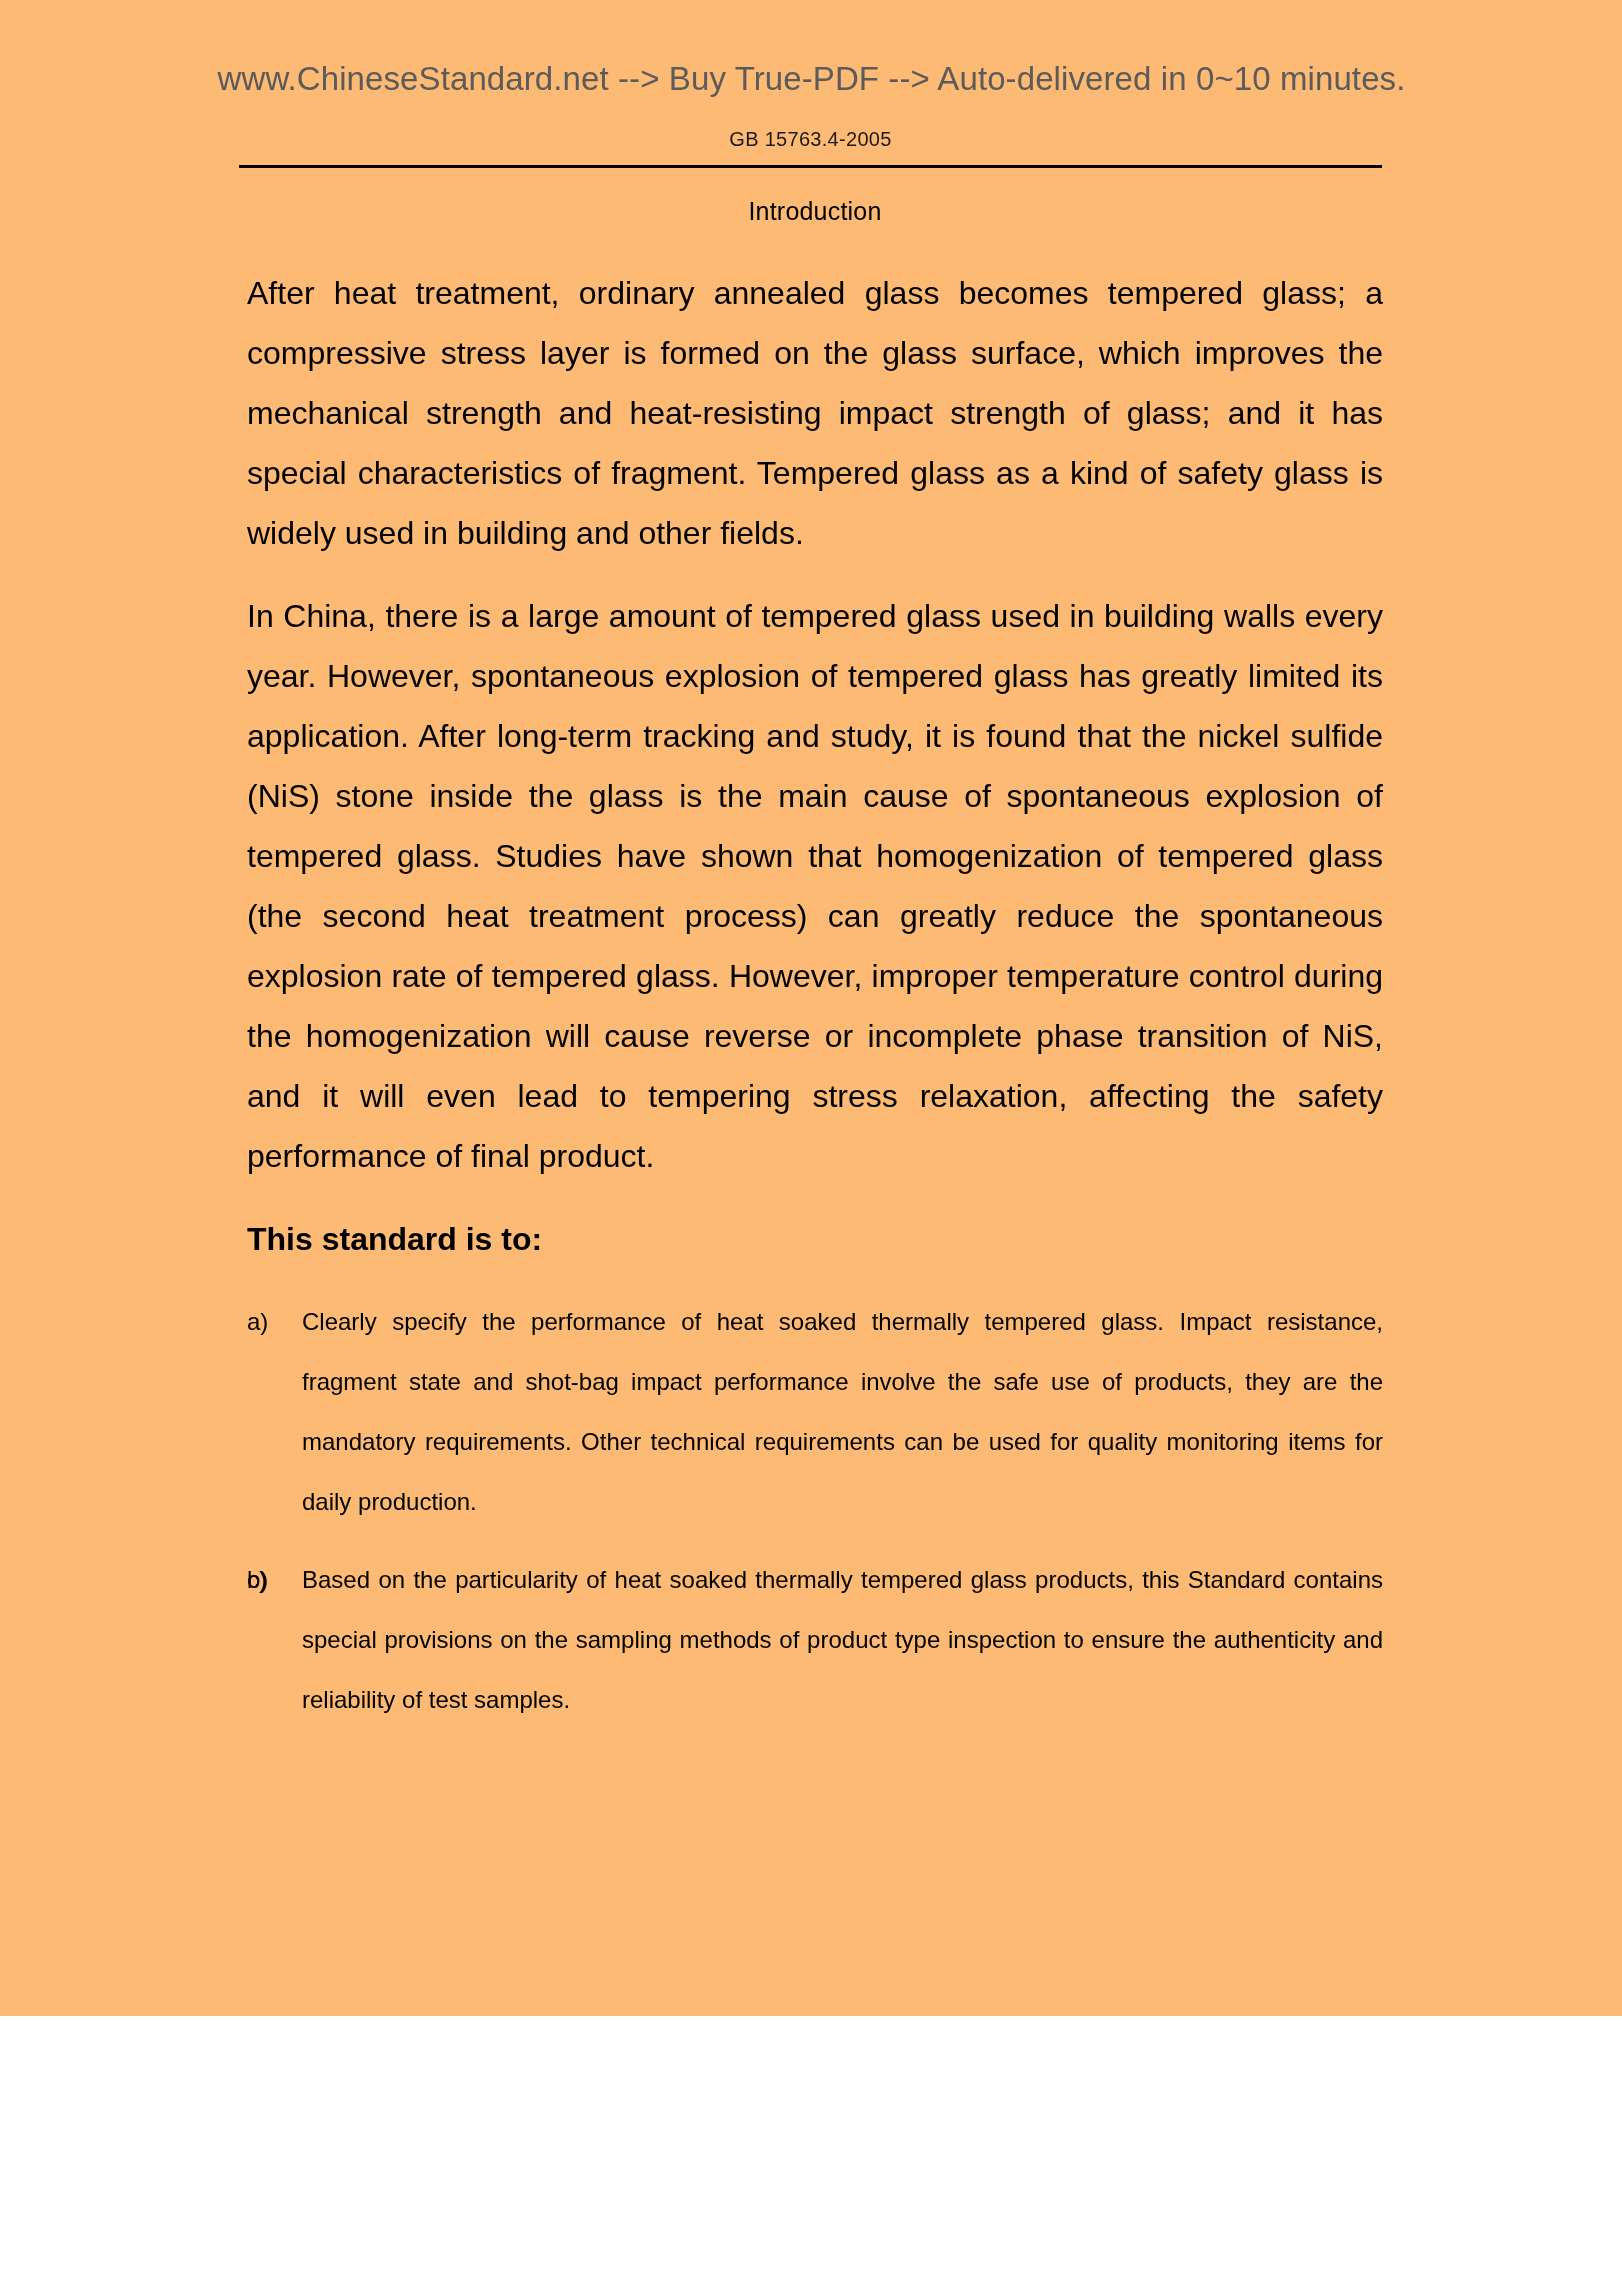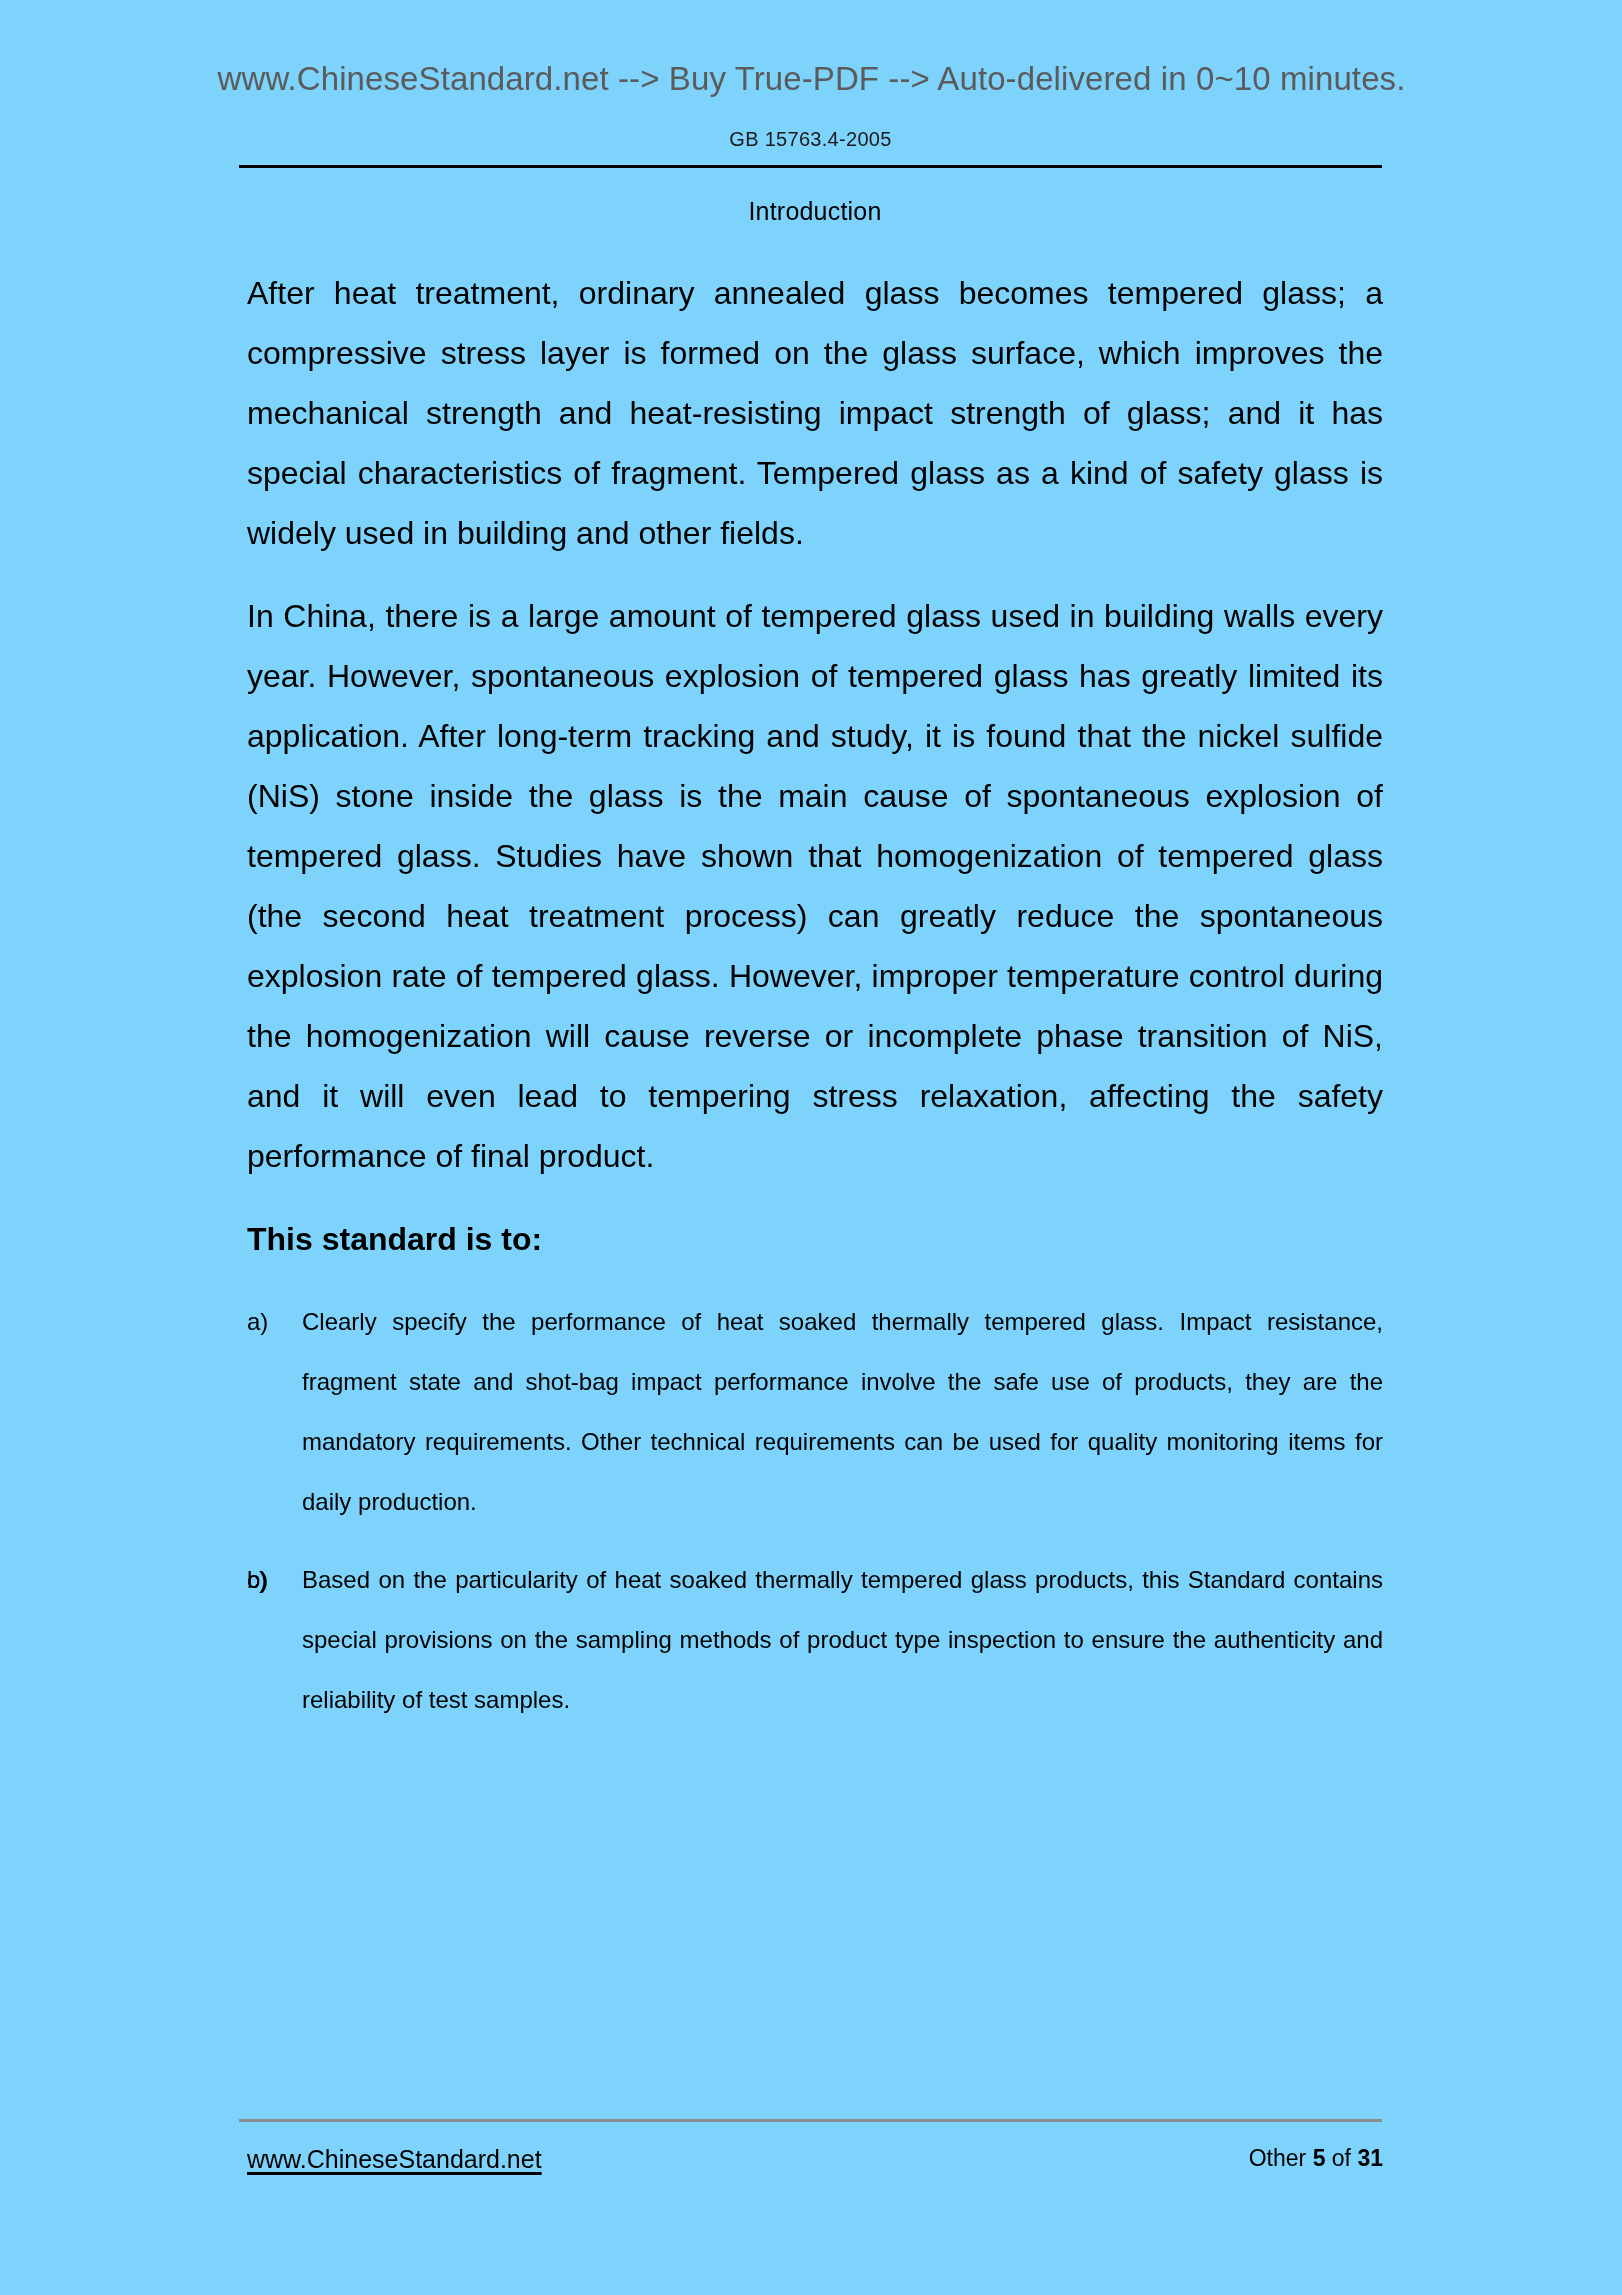--- a/index.html
+++ b/index.html
@@ -7,22 +7,22 @@
     padding: 0;
     background: #ffffff;
   }
   body {
     font-family: "Liberation Sans", sans-serif;
     color: #000000;
   }
   .page {
     position: relative;
     width: 1623px;
-    height: 2295px;
-    background: #7dd3fc;
+    height: 2016px;
+    background: #fdba74;
     overflow: hidden;
     box-sizing: border-box;
   }
 
   
   .watermark {
     position: absolute;
     top: 60px;
     left: 0;
     width: 1623px;

